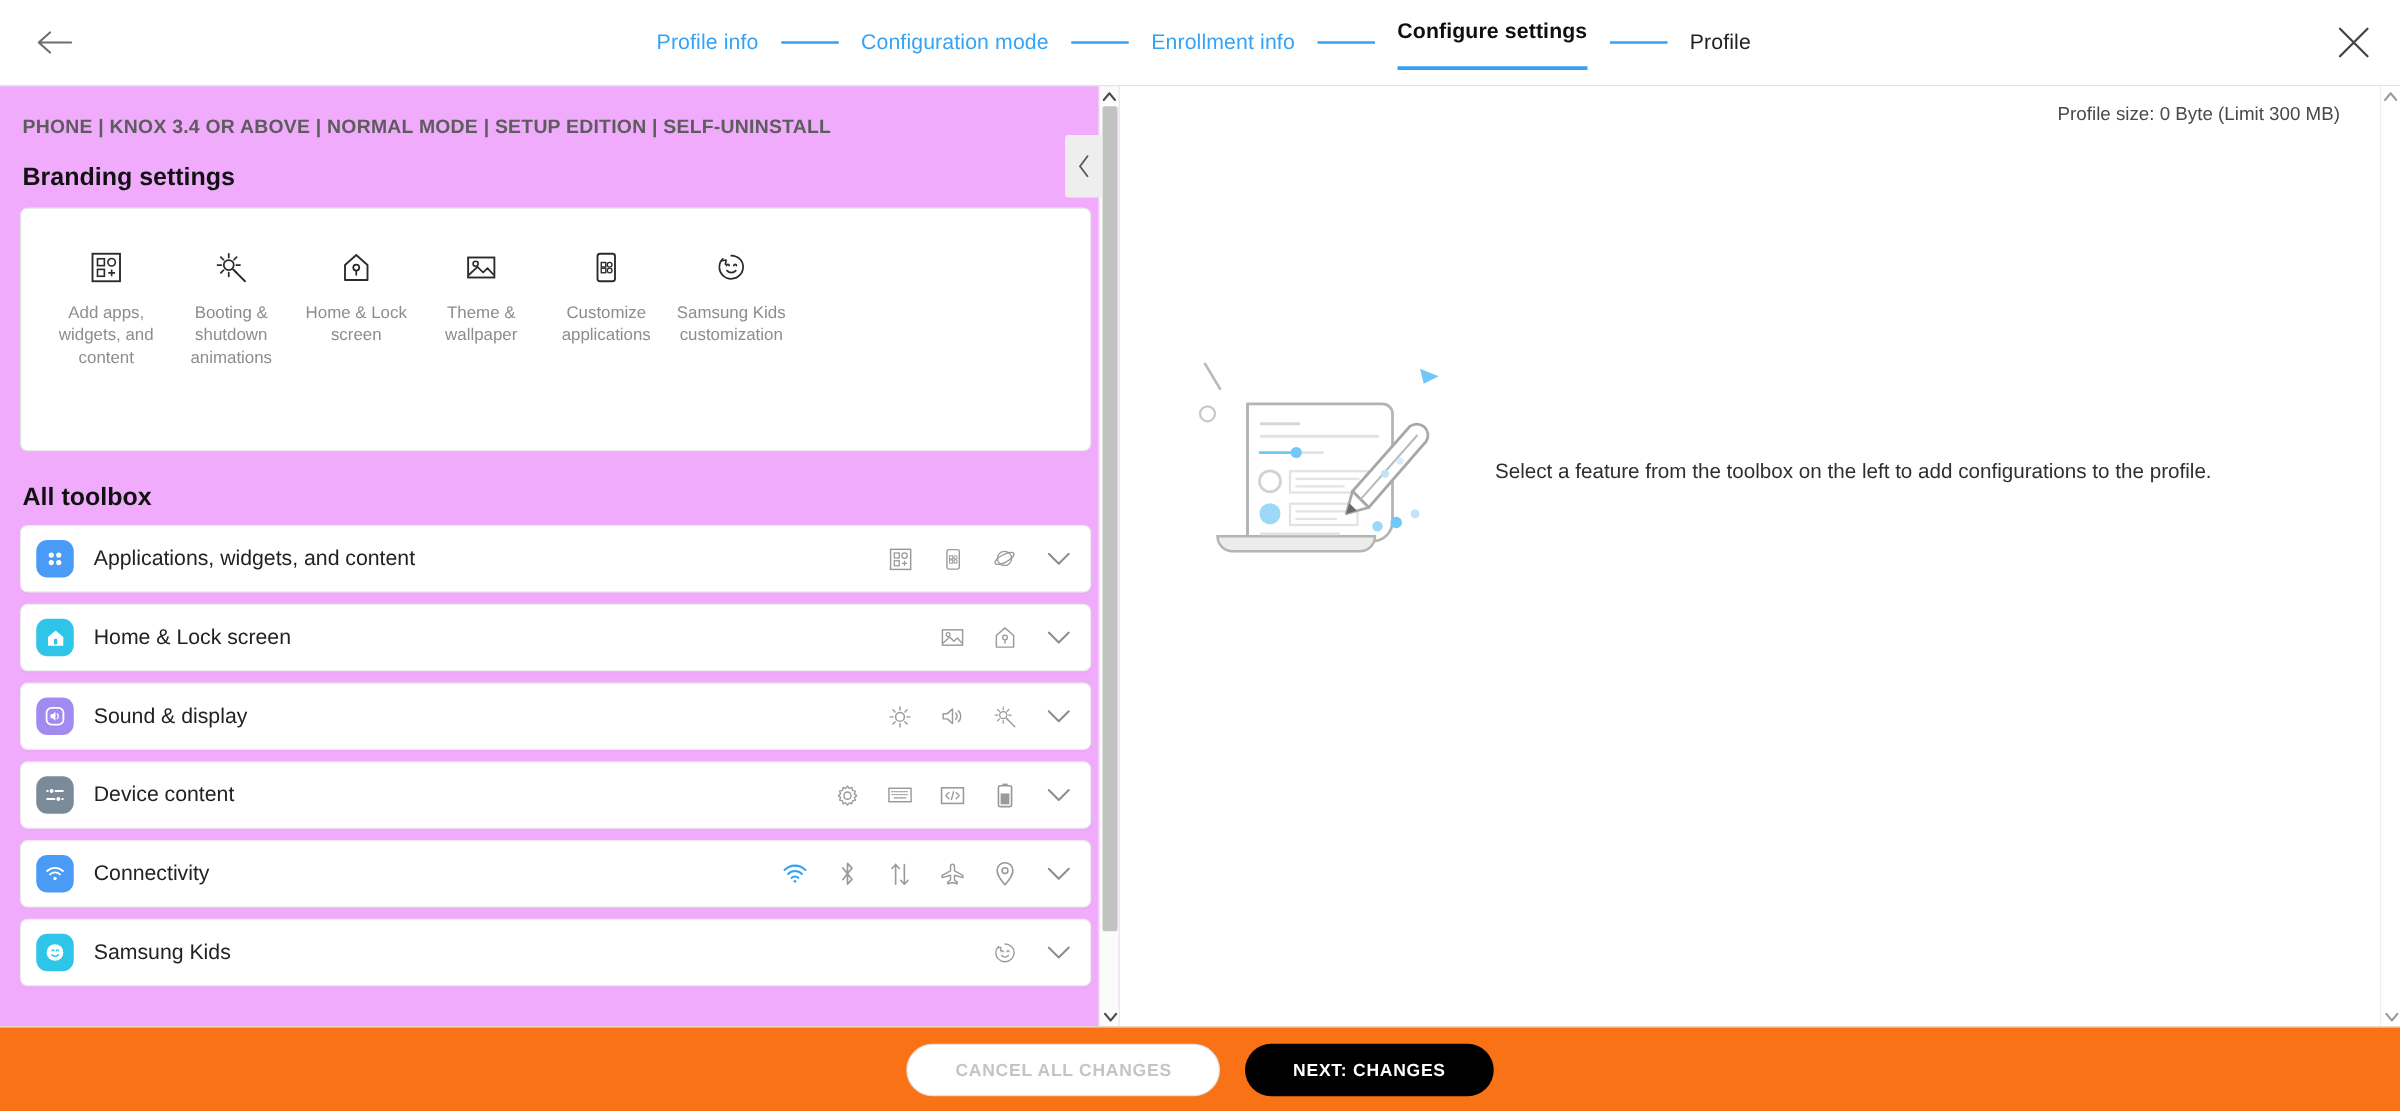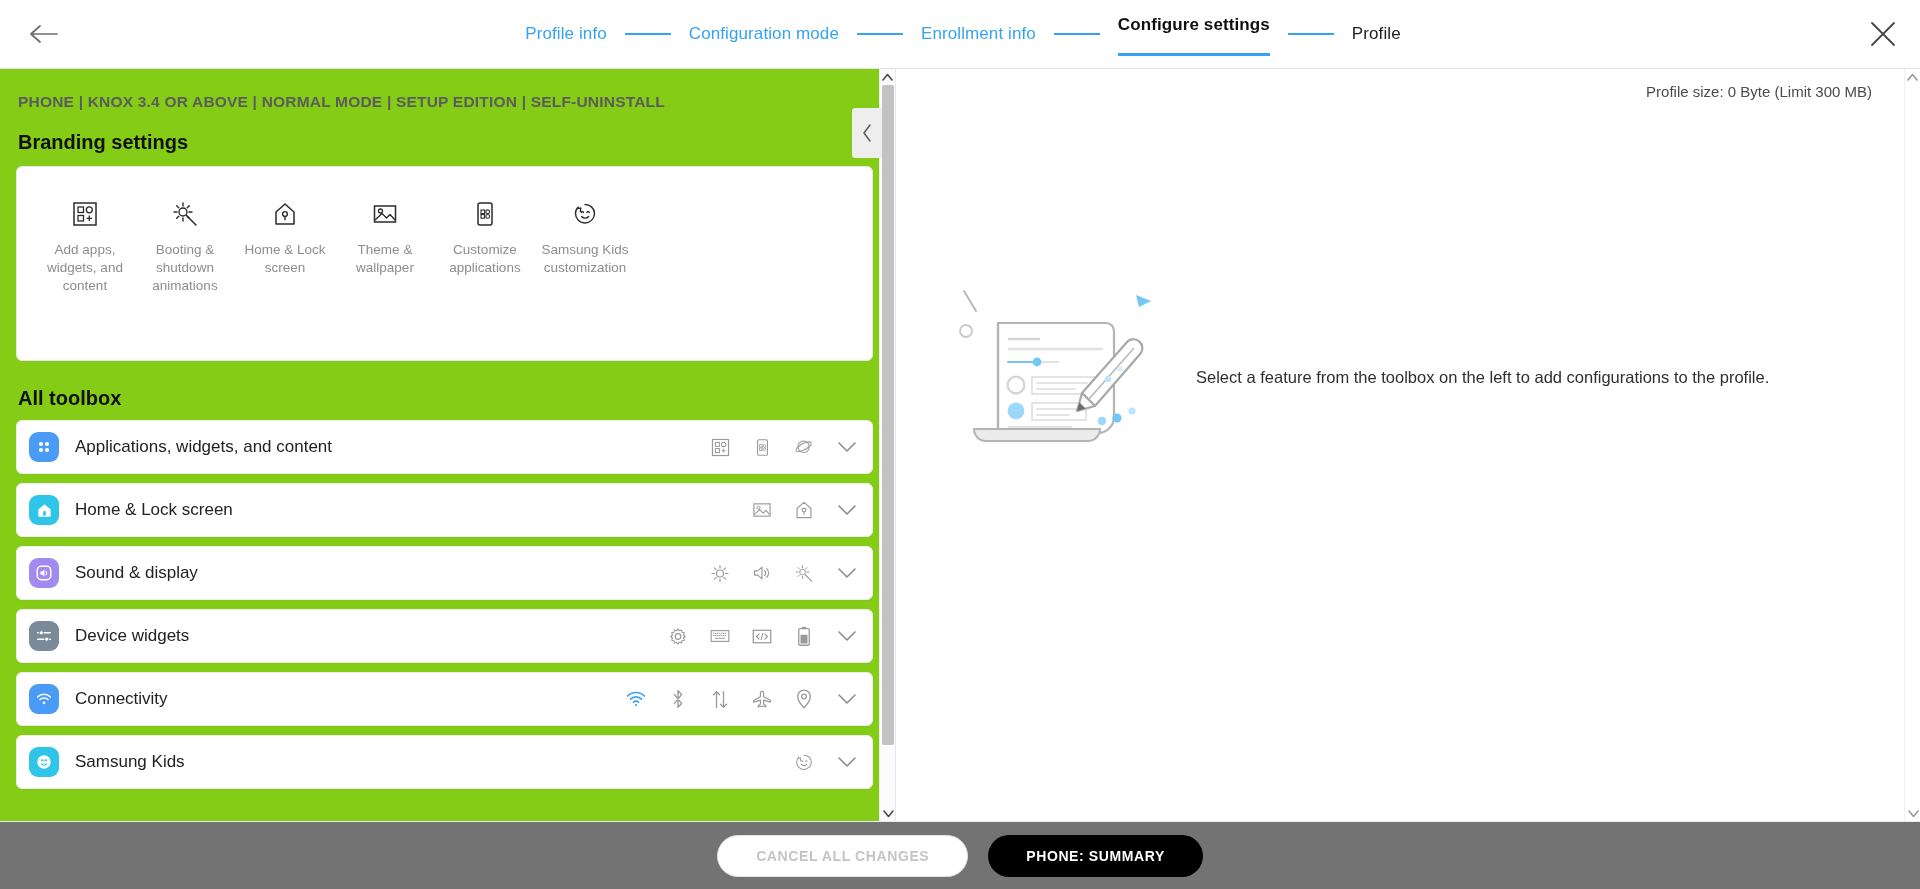--- a/index.html
+++ b/index.html
@@ -41,21 +41,21 @@
   .step-sep {
     width: 46px; height: 2px; background: #35a3f5; margin: 0 18px; flex: none;
   }
 
   
   .main {
     position: absolute; top: 68px; left: 0; width: 1920px; height: 753px;
     display: flex; border-top: 1px solid #e3e3e3;
   }
   .left-pane {
-    position: relative; width: 895px; height: 753px; background: #84cc16;
+    position: relative; width: 895px; height: 753px; background: #f0abfc;
     overflow: hidden;
   }
   .left-inner { padding: 16px 22px 0 16px; }
 
   .crumb {
     font-size: 15.5px; color: #5c5c5c; font-weight: 600; letter-spacing: .2px;
     padding: 8px 2px 0 2px;
   }
   .sect-title {
     font-size: 20px; font-weight: 700; color: #111; margin: 20px 0 12px 2px;
@@ -131,21 +131,21 @@
   .rsb {
     position: absolute; right: 0; top: 0; width: 16px; height: 753px;
     background: #fff; border-left: 1px solid #f0f0f0;
   }
   .rsb .arrow { height: 16px; display:flex; align-items:center; justify-content:center; cursor:pointer; }
   .rsb .arrow.bottom { position: absolute; bottom: 0; left: 0; width: 16px; }
 
   
   .footer {
     position: absolute; bottom: 0; left: 0; width: 1920px; height: 68px;
-    background: #737373; border-top: 1px solid #ececec;
+    background: #f97316; border-top: 1px solid #ececec;
     display: flex; align-items: center; justify-content: center; gap: 20px;
   }
   .btn {
     height: 42px; border-radius: 21px; font-size: 14px; font-weight: 700;
     letter-spacing: .6px; display: flex; align-items: center; justify-content: center;
     cursor: pointer; padding: 0 38px;
   }
   .btn.ghost { border: 1px solid #e0e0e0; color: #c4c4c4; background: #fff; min-width: 228px; }
   .btn.primary { background: #000; color: #fff; min-width: 196px; }
 </style>
@@ -379,21 +379,21 @@
           </div>
 
           <div class="row">
             <span class="row-badge" style="background:#7b8a99">
               <svg width="18" height="18" viewBox="0 0 20 20">
                 <path d="M3 6.5 h14 M3 13.5 h14" stroke="#fff" stroke-width="1.7" stroke-linecap="round"></path>
                 <circle cx="7" cy="6.5" r="2.3" fill="#fff" stroke="#7b8a99" stroke-width="1.1"></circle>
                 <circle cx="13" cy="13.5" r="2.3" fill="#fff" stroke="#7b8a99" stroke-width="1.1"></circle>
               </svg>
             </span>
-            <span class="row-label">Device widgets</span>
+            <span class="row-label">Device content</span>
             <span class="row-icons">
               <span class="ic">
                 <svg width="21" height="21" viewBox="0 0 24 24">
                   <circle cx="12" cy="12" r="3.4" fill="none" stroke="#9a9a9a" stroke-width="1.4"></circle>
                   <path d="M12 2.8 l1.6 2.3 2.7 -0.9 0.5 2.8 2.8 0.6 -1 2.6 2.2 1.8 -2.2 1.8 1 2.6 -2.8 0.6 -0.5 2.8 -2.7 -0.9 -1.6 2.3 -1.6 -2.3 -2.7 0.9 -0.5 -2.8 -2.8 -0.6 1 -2.6 -2.2 -1.8 2.2 -1.8 -1 -2.6 2.8 -0.6 0.5 -2.8 2.7 0.9 Z" fill="none" stroke="#9a9a9a" stroke-width="1.3" stroke-linejoin="round"></path>
                 </svg>
               </span>
               <span class="ic">
                 <svg width="22" height="16" viewBox="0 0 26 18">
                   <rect x="1.5" y="2" width="23" height="14" fill="none" stroke="#9a9a9a" stroke-width="1.5"></rect>
@@ -585,16 +585,16 @@
               <path d="M1 1 L5.5 6.4 L10 1" fill="none" stroke="#9a9a9a" stroke-width="1.6" stroke-linecap="round" stroke-linejoin="round"></path>
             </svg>
         </div>
       </div>
     </div>
 
   </div>
 
   <div class="footer">
     <div class="btn ghost">CANCEL ALL CHANGES</div>
-    <div class="btn primary">PHONE: SUMMARY</div>
+    <div class="btn primary">NEXT: CHANGES</div>
   </div>
 
 </div>
 
 </body></html>

